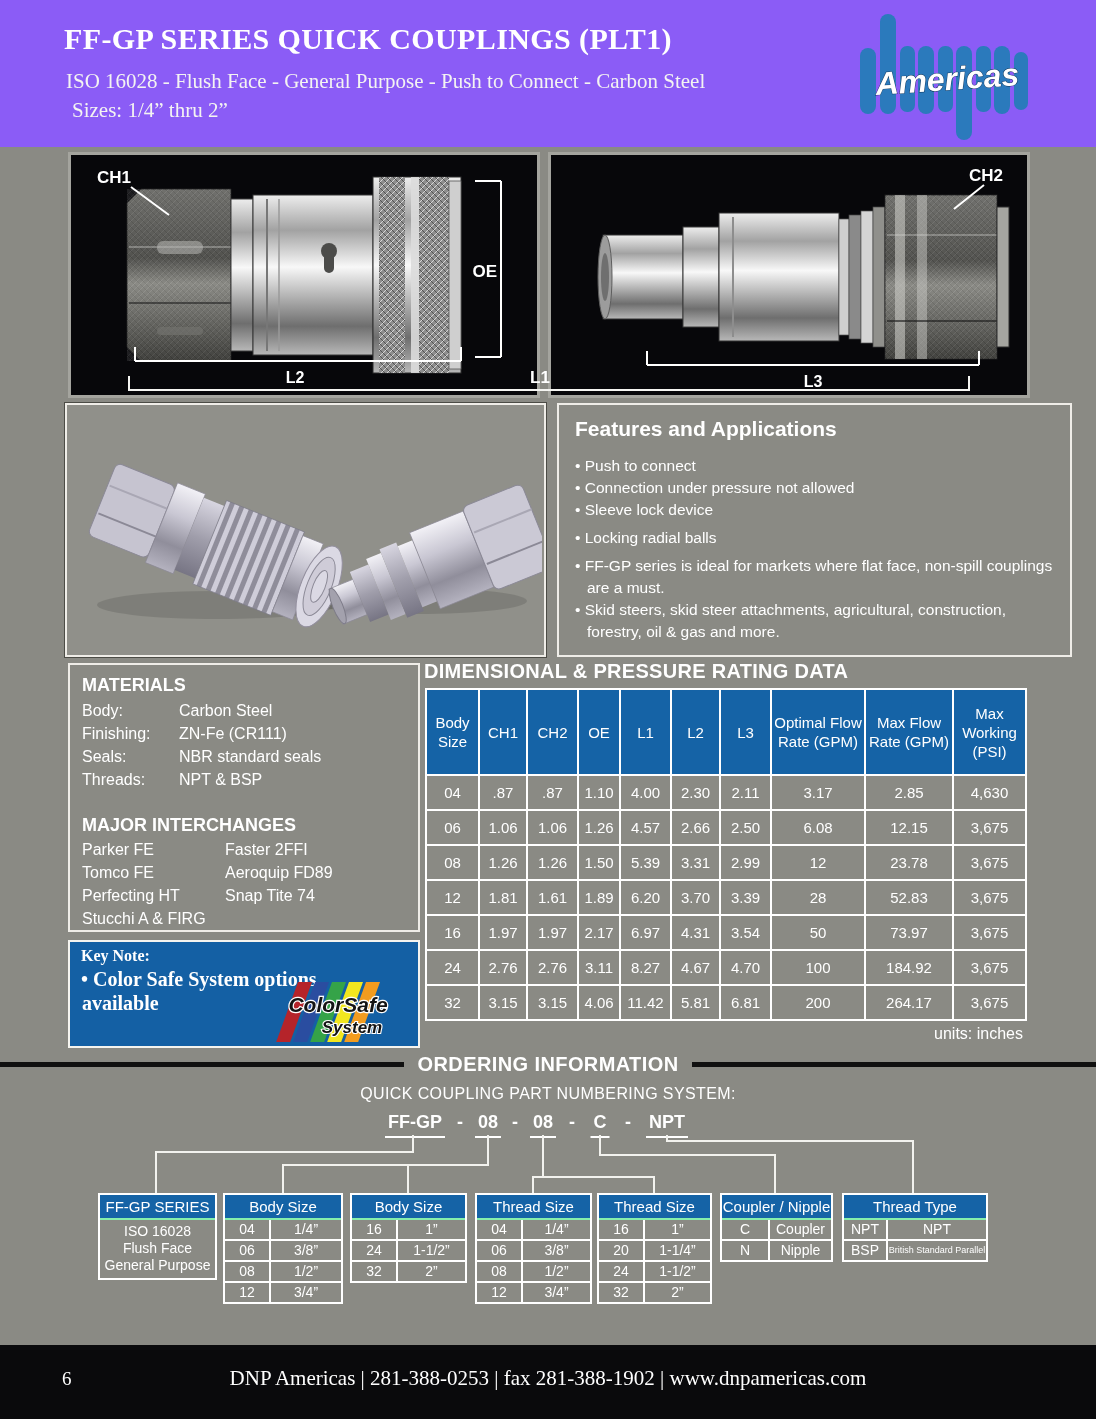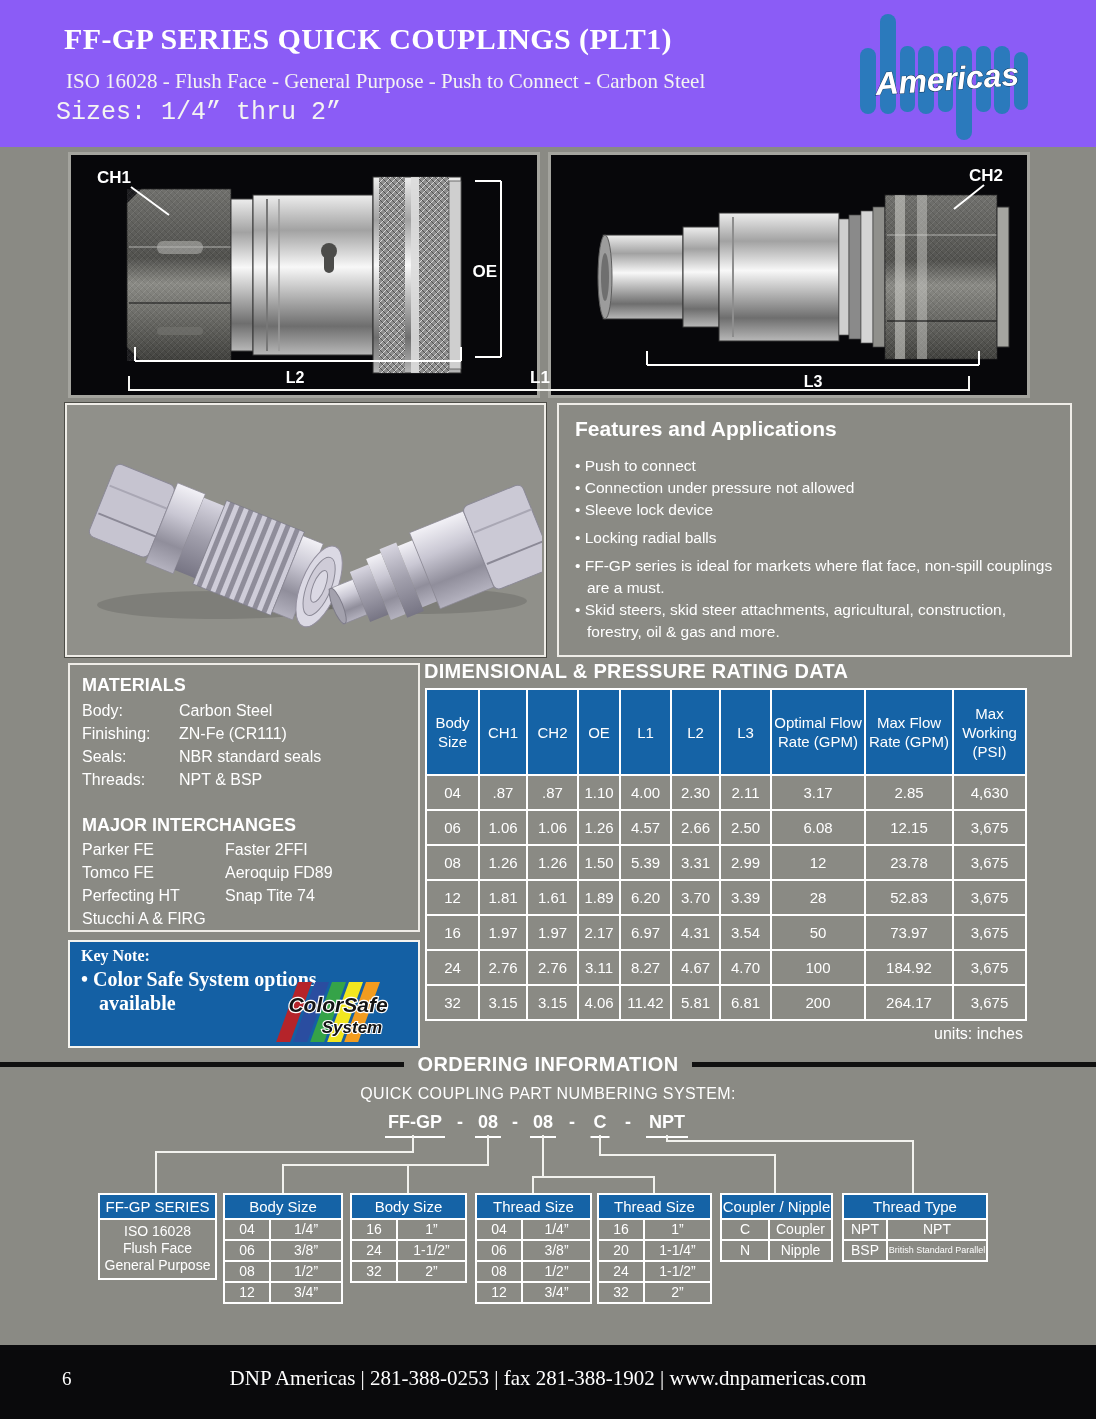--- a/index.html
+++ b/index.html
@@ -3,21 +3,21 @@
 <meta charset="utf-8">
 <style>
   html,body{margin:0;padding:0;background:#555;}
   .page{position:relative;width:1096px;height:1419px;background:#8a8a84;overflow:hidden;
         font-family:"Liberation Sans",sans-serif;}
   
   .hdr{position:absolute;left:0;top:0;width:1096px;height:147px;background:#8b5cf6;}
   .hdr-title{position:absolute;left:64px;top:22px;color:#fff;font-family:"Liberation Serif",serif;
              font-weight:bold;font-size:30px;letter-spacing:.4px;white-space:nowrap;}
   .hdr-sub1{position:absolute;left:66px;top:69px;color:#f4f4f2;font-family:"Liberation Serif",serif;font-size:21px;white-space:nowrap;}
-  .hdr-sub2{position:absolute;left:56px;top:98px;color:#f4f4f2;font-family:Liberation Mono, monospace;font-size:25px;white-space:nowrap;}
+  .hdr-sub2{position:absolute;left:72px;top:98px;color:#f4f4f2;font-family:Liberation Serif, serif;font-size:21px;white-space:nowrap;}
   .logo{position:absolute;left:850px;top:6px;width:200px;height:136px;}
   
   .photos{position:absolute;left:68px;top:152px;width:962px;height:246px;}
   .pbox{position:absolute;top:0;height:246px;background:#07070a;border:3px solid #a4a49e;box-sizing:border-box;}
   .pbox-l{left:0;width:472px;}
   .pbox-r{left:480px;width:482px;}
   .l1-line,.l1-tick{position:absolute;background:#f5f5f2;}
   .l1-lab{position:absolute;left:462px;top:216px;color:#fff;font-weight:bold;font-size:17px;z-index:4;}
   
   .midphoto{position:absolute;left:65px;top:403px;width:481px;height:254px;background:#90908a;
@@ -37,42 +37,42 @@
   .mlabel{width:97px;flex:none;}
   .mi-title{font-size:18px;font-weight:bold;margin:24px 0 2px 0;}
   .mirow{display:flex;font-size:16px;line-height:23px;}
   .mic1{width:143px;flex:none;}
   
   .keynote{position:absolute;left:68px;top:940px;width:352px;height:108px;background:#1460a4;
            border:2px solid #f5f4ef;box-sizing:border-box;color:#fff;
            font-family:"Liberation Serif",serif;font-weight:bold;}
   .kn-title{margin:5px 0 0 11px;font-size:16px;}
   .kn-b1{margin:3px 0 0 11px;font-size:20px;}
-  .kn-b2{margin:1px 0 0 29px;font-size:20px;}
+  .kn-b2{margin:1px 0 0 12px;font-size:20px;}
   .cslogo{position:absolute;right:6px;bottom:4px;}
   
   .dim-title{position:absolute;left:424px;top:660px;color:#fff;font-weight:bold;font-size:20px;letter-spacing:.3px;white-space:nowrap;}
   .dimtable{position:absolute;left:425px;top:688px;border-collapse:collapse;color:#fff;table-layout:fixed;}
   .dimtable th,.dimtable td{border:2px solid #fff;text-align:center;padding:0 2px;}
   .dimtable th{background:#1563a6;font-weight:normal;font-size:15px;height:84px;line-height:19px;}
   .dimtable td{height:33px;font-size:15px;background:#8a8a84;}
   .units{position:absolute;left:425px;top:1025px;width:598px;text-align:right;color:#fff;font-size:16px;}
   
   .ordhead{position:absolute;left:0;top:1053px;width:1096px;display:flex;align-items:center;}
   .obar{flex:1;height:5px;background:#101010;}
   .otitle{padding:0 14px;color:#fff;font-weight:bold;font-size:20px;letter-spacing:.4px;white-space:nowrap;}
   .osub{position:absolute;left:0;top:1085px;width:1096px;text-align:center;color:#fff;font-size:16px;letter-spacing:.4px;}
   .pn-seg{position:absolute;top:1112px;transform:translateX(-50%);color:#fff;font-weight:bold;font-size:18px;
           border-bottom:2px solid #fff;padding:0 3px 3px 3px;white-space:nowrap;}
   .pn-sep{position:absolute;top:1112px;transform:translateX(-50%);color:#fff;font-weight:bold;font-size:18px;}
   .cl{position:absolute;background:#f2f2ee;}
   
   .tbox{position:absolute;top:1193px;border:2px solid #fff;box-sizing:border-box;color:#fff;
         text-align:center;font-size:14px;}
-  .tbh{background:#1563a6;height:23px;line-height:23px;font-size:15px;border-bottom:2px solid #ffffff;}
+  .tbh{background:#1563a6;height:23px;line-height:23px;font-size:15px;border-bottom:2px solid #86efac;}
   .trow{display:flex;border-bottom:2px solid #fff;height:19px;line-height:19px;}
   .trow:last-child{border-bottom:none;}
   .tc1{flex:none;border-right:2px solid #fff;}
   .tc2{flex:1;}
   .tc2.small{font-size:9px;}
   .tb1-body{padding:3px 0 4px 0;font-size:14px;line-height:17px;}
   
   .footer{position:absolute;left:0;top:1345px;width:1096px;height:74px;background:#0a0a0c;color:#fff;
           font-family:"Liberation Serif",serif;}
   .pgnum{position:absolute;left:62px;top:23px;font-size:19px;}

